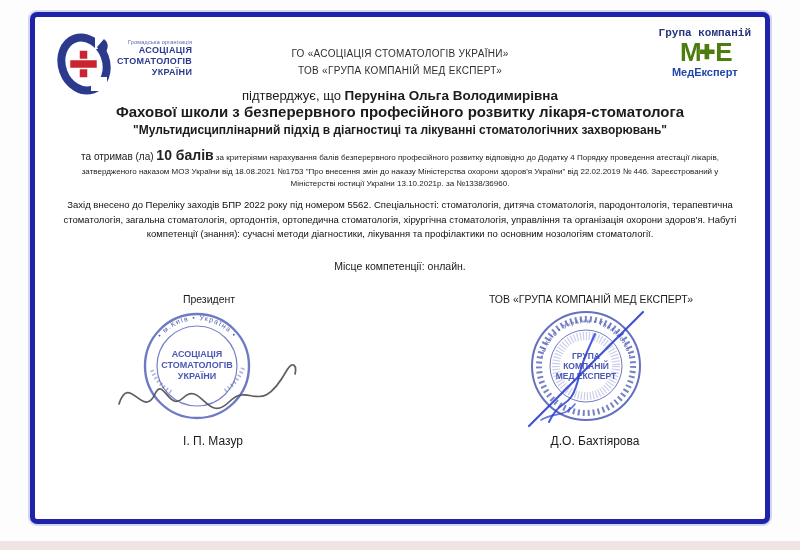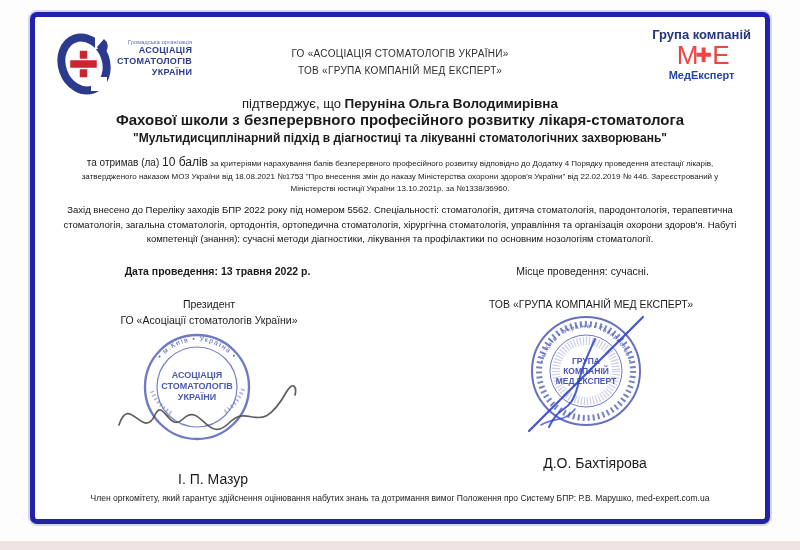--- a/index.html
+++ b/index.html
@@ -12,48 +12,48 @@
           background:#ffffff; border:5px solid #2023a8; border-radius:7px;
           box-shadow:0 0 0 2px rgba(130,140,220,.35); }
 
   
   .logo-left { position:absolute; left:22px; top:16px; display:flex; align-items:flex-start; }
   .logo-left .txt { margin-left:2px; text-align:right; color:#2c3a8e; margin-top:6px; }
   .logo-left .org-type { font-size:5.5px; color:#5a66b0; letter-spacing:.2px; }
   .logo-left .l1 { font-size:9px; font-weight:bold; line-height:11px; letter-spacing:.3px; }
 
   .logo-right { position:absolute; right:14px; top:10px; text-align:center; color:#1d2f8f; }
-  .logo-right .grp { font-size:13px; font-weight:bold; color:#24357d; }
-  .logo-right .mono { font-size:26px; font-weight:normal; letter-spacing:-3px; color:#ef4444; line-height:26px; }
+  .logo-right .grp { font-size:11px; font-weight:bold; color:#24357d;font-family:Liberation Mono, monospace; }
+  .logo-right .mono { font-size:26px; font-weight:bold; letter-spacing:-3px; color:#4d7c0f; line-height:26px; }
   .logo-right .mono .cross { font-size:20px; letter-spacing:0; vertical-align:2px;
                              text-shadow:0 0 1px #fff; }
   .logo-right .nm { font-size:11px; font-weight:bold; color:#2246a8; margin-top:1px; }
 
   .center { text-align:center; }
   .org-header { padding-top:28px; font-size:10px; line-height:17px; color:#2e2e2e; letter-spacing:.3px; }
   .title { margin-top:26px; font-size:16.5px; font-weight:bold; letter-spacing:.2px; }
-  .confirm { margin-top:17px; font-size:13px; }
+  .confirm { margin-top:9px; font-size:13px; }
   .confirm b { font-size:13.5px; }
   .participation { margin-top:7px; font-size:10px; font-weight:bold; }
   .school1 { margin-top:0; font-size:15px; font-weight:bold; }
   .school2 { margin-top:3px; font-size:12px; font-weight:bold; }
   .points { margin:8px auto 0; width:90%; font-size:8px; line-height:1.5; color:#222; }
   .points .pp { font-size:10px; }
-  .points .pb { font-size:12px; font-weight:normal; }
+  .points .pb { font-size:14px; font-weight:bold; }
   .event { margin:8px auto 0; width:93%; font-size:9.5px; line-height:1.55; color:#111; }
 
   .daterow { display:flex; margin-top:18px; }
   .daterow > div { flex:1; text-align:center; font-size:10.5px; }
   .daterow .d { font-weight:bold; }
 
   .signers { display:flex; margin-top:20px;gap:34px; }
   .signer { flex:1; text-align:center; font-size:10.5px; line-height:1.5; position:relative; }
   .stampwrap { height:128px; margin-top:-4px; position:relative; }
   .stampwrap svg { position:absolute; left:50%; transform:translateX(-50%); top:0; }
-  .signer .name { font-size:14px; margin-top:16px;padding-left:8px; }
+  .signer .name { font-size:12px; margin-top:0px;padding-left:8px; }
 
   .footer { position:absolute; bottom:16px; left:0; width:100%; text-align:center;
             font-size:8.5px; color:#222; }
 
   .stamp-text { fill:#4a58b2; font-weight:bold; font-family:"Liberation Sans",sans-serif; }
   .ring-text { fill:#5060b5; font-family:"Liberation Sans",sans-serif; }
 </style>
 </head>
 <body>
 
@@ -95,29 +95,27 @@
 
 
     <div class="school1 center">Фахової школи з безперервного професійного розвитку лікаря-стоматолога</div>
     <div class="school2 center">"Мультидисциплінарний підхід в діагностиці та лікуванні стоматологічних захворювань"</div>
 
     <div class="points center"><span class="pp">та отримав (ла) </span><span class="pb">10 балів</span><span> за критеріями нарахування балів безперервного професійного розвитку відповідно до Додатку 4 Порядку проведення атестації лікарів, затвердженого наказом МОЗ України від 18.08.2021 №1753 "Про внесення змін до наказу Міністерства охорони здоров'я України" від 22.02.2019 № 446. Зареєстрований у Міністерстві юстиції України 13.10.2021р. за №1338/36960.</span></div>
 
     <div class="event center">Захід внесено до Переліку заходів БПР 2022 року під номером 5562. Спеціальності: стоматологія, дитяча стоматологія, пародонтологія, терапевтична стоматологія, загальна стоматологія, ортодонтія, ортопедична стоматологія, хірургічна стоматологія, управління та організація охорони здоров'я. Набуті компетенції (знання): сучасні методи діагностики, лікування та профілактики по основним нозологіям стоматології.</div>
 
     <div class="daterow">
-      <div class="d">Дата проведення: 13 травня 2022 р.</div>
-      <div>Місце проведення: сучасні.</div>
+      <div>Місце компетенції: онлайн.</div>
     </div>
 
     <div class="signers">
 
       <div class="signer">
         <div>Президент</div>
-        <div>ГО «Асоціації стоматологів України»</div>
         <div class="stampwrap">
           <svg width="200" height="128" viewBox="0 0 200 128">
             <circle cx="88" cy="62" r="52" fill="none" stroke="#5563b8" stroke-width="2.4" opacity=".85"></circle>
             <circle cx="88" cy="62" r="40" fill="none" stroke="#5563b8" stroke-width="1.2" opacity=".8"></circle>
             <path id="arcL" d="M 42 62 A 46 46 0 0 1 134 62" fill="none"></path>
             <text font-size="7" letter-spacing="1.2">
               <textPath href="#arcL" startOffset="50%" text-anchor="middle" class="ring-text">• м.Київ • Україна •</textPath>
             </text>
             <text x="88" y="53" text-anchor="middle" font-size="9" class="stamp-text">АСОЦІАЦІЯ</text>
             <text x="88" y="64" text-anchor="middle" font-size="9" class="stamp-text">СТОМАТОЛОГІВ</text>
@@ -149,17 +147,16 @@
               <path d="M38,122 L152,8" stroke-width="2.2" opacity=".9"></path>
               <path d="M58,118 C70,92 80,108 88,72 C92,54 98,44 104,30" stroke-width="2" opacity=".85"></path>
               <path d="M50,116 C62,108 74,114 84,100" stroke-width="1.6" opacity=".7"></path>
             </g>
           </svg>
         </div>
         <div class="name">Д.О. Бахтіярова</div>
       </div>
     </div>
 
-    <div class="footer">Член оргкомітету, який гарантує здійснення оцінювання набутих знань та дотримання вимог Положення про Систему БПР: Р.В. Марушко, med-expert.com.ua</div>
   </div>
 
   <div class="bottom-strip"></div>
 </div>
 
 </body></html>

